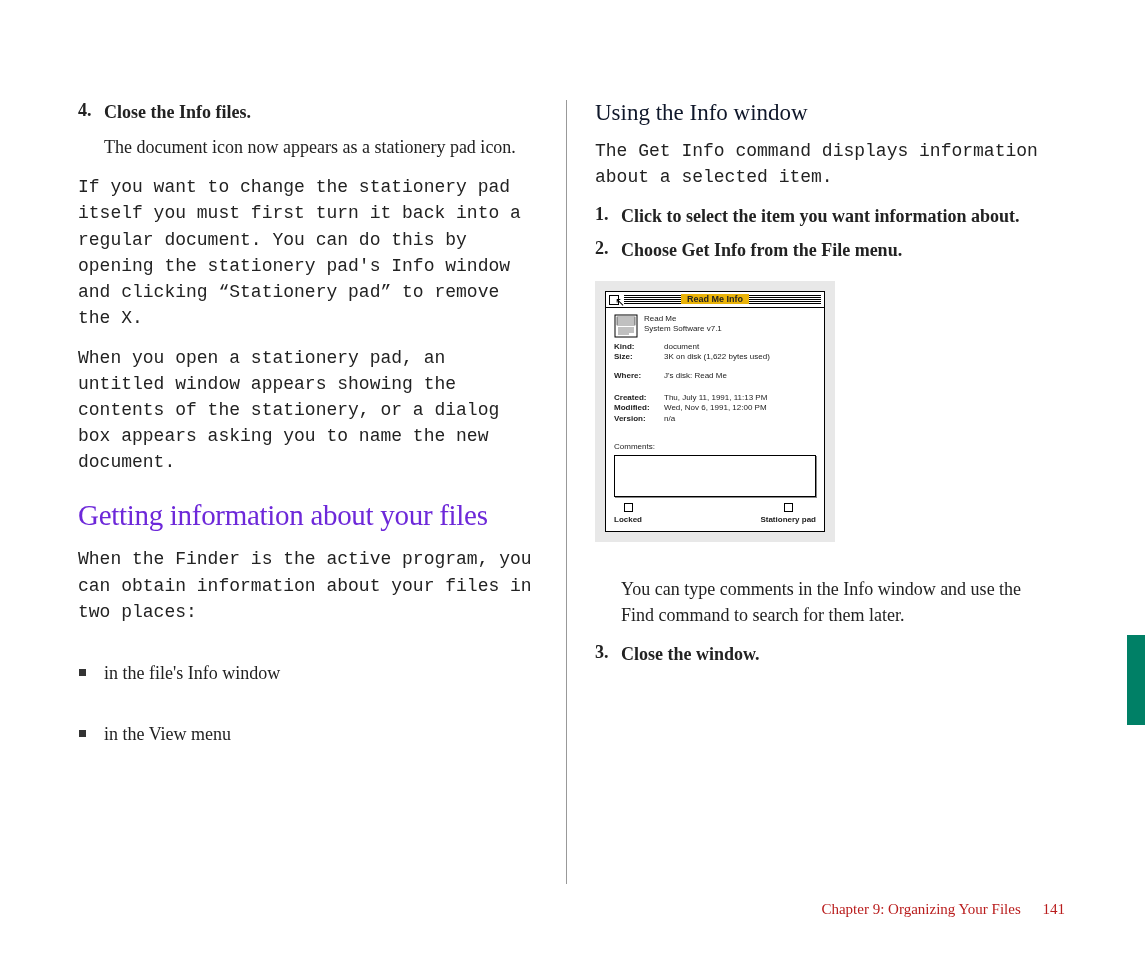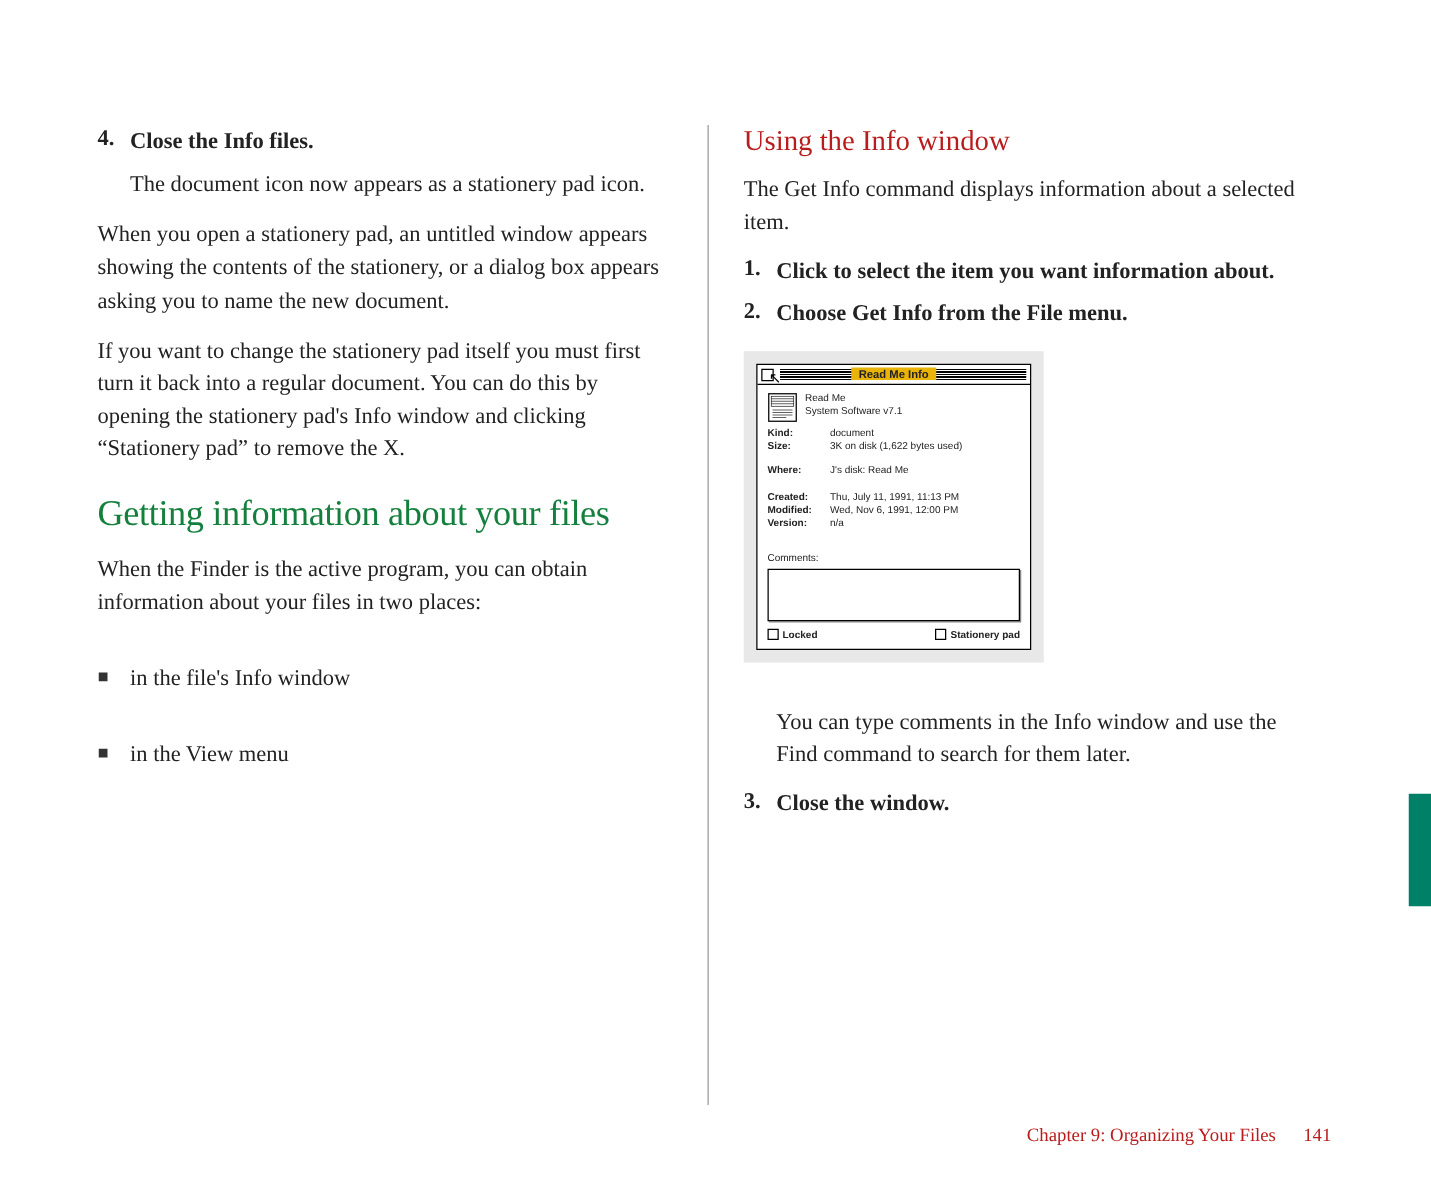--- a/index.html
+++ b/index.html
@@ -48,34 +48,35 @@
   .step-sub {
     margin-left: 26px;
     font-size: 18px;
     line-height: 1.45;
     margin-bottom: 14px;
   }
   .para {
     font-size: 18px;
     line-height: 1.45;
     margin-bottom: 14px;
+    font-family: Liberation Mono, monospace;
   }
   .h1 {
     font-size: 29px;
     font-weight: normal;
-    color: #15803d;
+    color: #6d28d9;
     margin-top: 24px;
     margin-bottom: 14px;
     font-family: Georgia, serif;
     letter-spacing: -0.3px;
   }
   .h2 {
     font-size: 23px;
     font-weight: normal;
-    color: #b91c1c;
+    color: #0f172a;
     margin-bottom: 12px;
   }
   .bullets {
     list-style: none;
     margin-top: 4px;
   }
   .bullets li {
     font-size: 18px;
     line-height: 1.4;
     margin-bottom: 16px;
@@ -167,21 +168,21 @@
     background: #fff;
     box-shadow: 1px 1px 0 #888;
   }
   .checks {
     display: flex;
     justify-content: space-between;
     margin-top: 6px;
     font-size: 8px;
     font-weight: bold;
   }
-  .check { display: flex; align-items: center; gap: 3px; }
+  .check { display: flex; align-items: center; gap: 3px; flex-direction: column; }
   .cb {
     width: 9px; height: 9px;
     border: 1px solid #000;
     background: #fff;
     display: inline-block;
   }
   .tab {
     position: absolute;
     right: 0;
     top: 635px;
@@ -202,22 +203,22 @@
 <body>
 
 <div class="page">
 
   <div class="col">
     <div class="step-item">
       <div class="step-num">4.</div>
       <div class="step-text">Close the Info files.</div>
     </div>
     <div class="step-sub">The document icon now appears as a stationery pad icon.</div>
+    <p class="para">If you want to change the stationery pad itself you must first turn it back into a regular document. You can do this by opening the stationery pad's Info window and clicking “Stationery pad” to remove the X.</p>
     <p class="para">When you open a stationery pad, an untitled window appears showing the contents of the stationery, or a dialog box appears asking you to name the new document.</p>
-    <p class="para">If you want to change the stationery pad itself you must first turn it back into a regular document. You can do this by opening the stationery pad's Info window and clicking “Stationery pad” to remove the X.</p>
     <h1 class="h1">Getting information about your files</h1>
     <p class="para">When the Finder is the active program, you can obtain information about your files in two places:</p>
     <ul class="bullets">
       <li>in the file's Info window</li>
       <li>in the View menu</li>
     </ul>
   </div>
 
   <div class="col right">
     <h2 class="h2">Using the Info window</h2>

